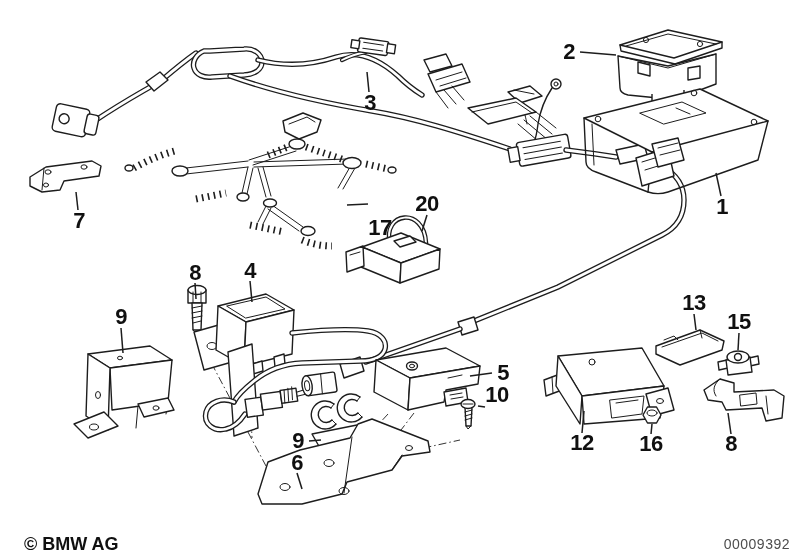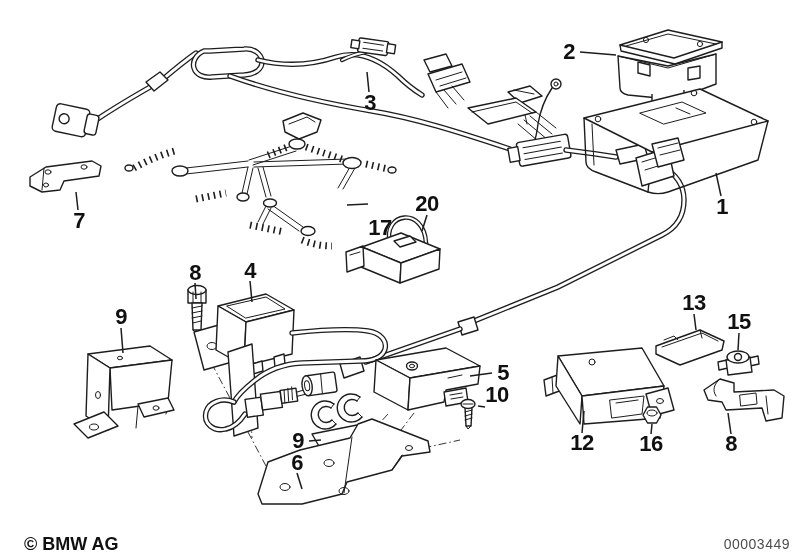--- a/index.html
+++ b/index.html
@@ -333,14 +333,14 @@
       <div class="part-label" style="left: 582px; top: 443px;">12</div>
       <div class="part-label" style="left: 694px; top: 303px;">13</div>
       <div class="part-label" style="left: 731px; top: 444px;">8</div>
       <div class="part-label" style="left: 739px; top: 322px;">15</div>
       <div class="part-label" style="left: 651px; top: 444px;">16</div>
       <div class="part-label" style="left: 380px; top: 204px; margin-top: 24px;">17</div>
       <div class="part-label" style="left: 427px; top: 204px;">20</div>
     </div>
 
   <div class="copyright">© BMW AG</div>
-  <div class="docnum">00003449</div>
+  <div class="docnum">00009392</div>
 </div>
 
 </body></html>

